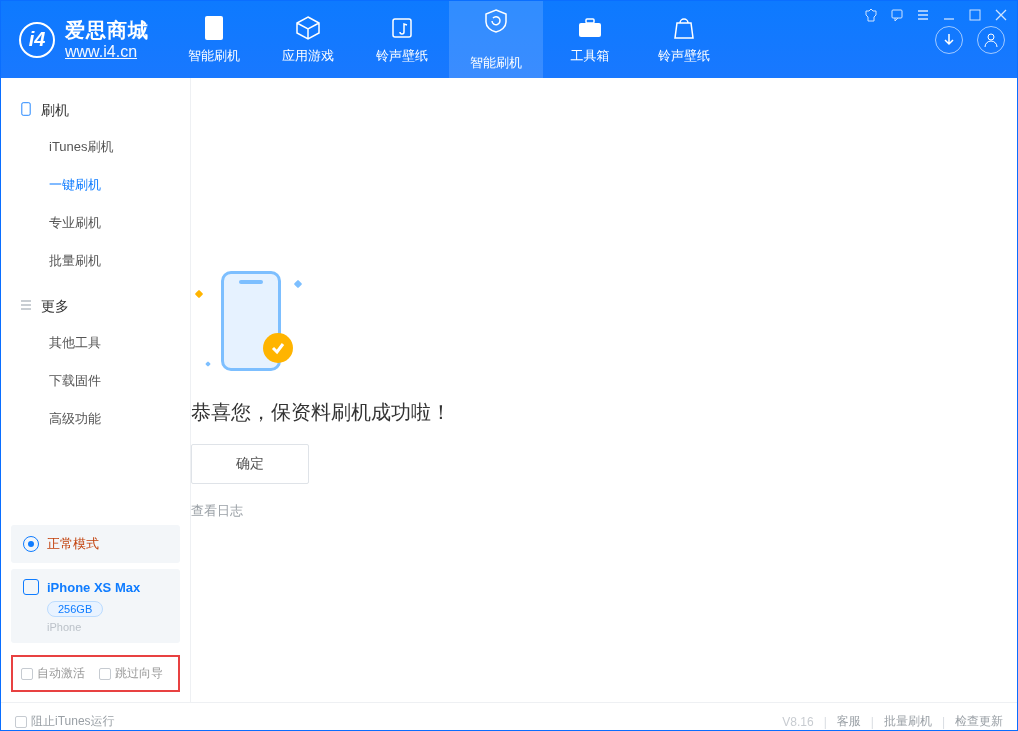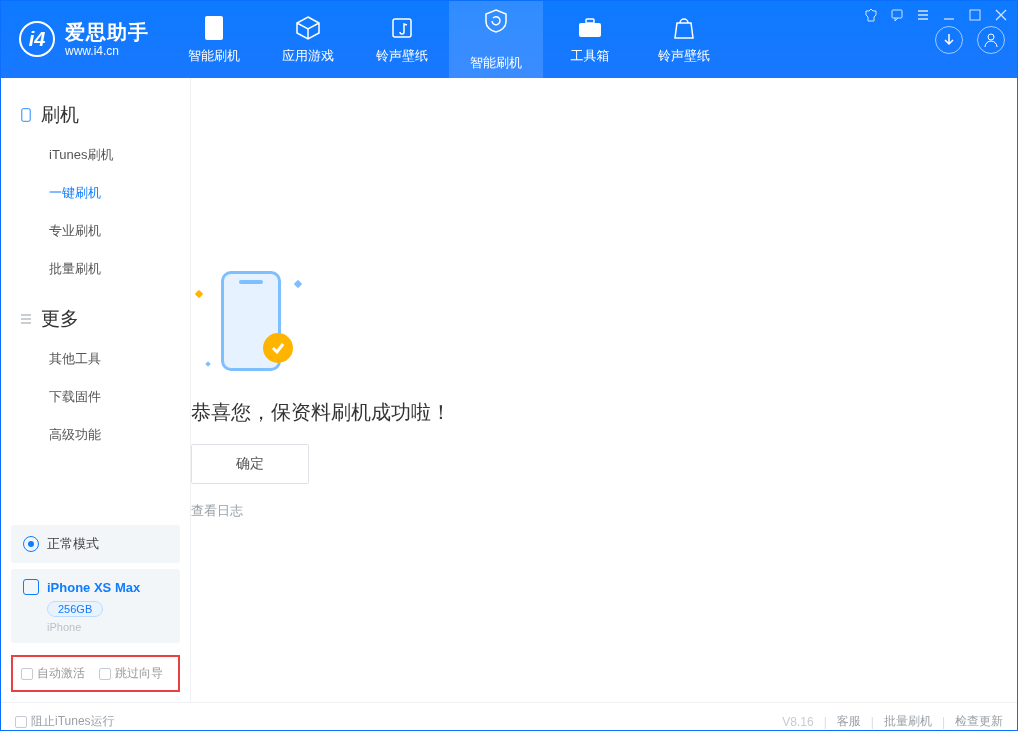--- a/index.html
+++ b/index.html
@@ -3,46 +3,46 @@
 <meta charset="utf-8">
 <style>
 * { margin: 0; padding: 0; box-sizing: border-box; font-family: "Microsoft YaHei", sans-serif; }
 body { background: #fff; width: 1018px; height: 731px; overflow: hidden; border: 1px solid #0a6eff; }
 
 .header { height: 77px; background: linear-gradient(to bottom, #0d7aff, #1978ff); display: flex; align-items: center; color: #fff; position: relative; }
 .logo { display: flex; align-items: center; padding: 0 18px; gap: 10px; }
 .logo-icon { width: 36px; height: 36px; border-radius: 50%; border: 2px solid #fff; display: flex; align-items: center; justify-content: center; font-weight: bold; font-size: 20px; font-style: italic; }
 .logo-text { display: flex; flex-direction: column; line-height: 1.2; }
 .logo-cn { font-size: 20px; font-weight: bold; letter-spacing: 1px; }
-.logo-url { font-size: 12px; opacity: .95; }
+.logo-url { font-size: 16px; opacity: .95; text-decoration: underline; }
 
 .nav { display: flex; height: 100%; }
 .nav-item { width: 94px; display: flex; flex-direction: column; align-items: center; justify-content: center; gap: 6px; font-size: 13px; cursor: pointer; }
 .nav-item.active { background: rgba(255,255,255,.15); gap: 20px; }
 .nav-icon { width: 26px; height: 26px; display: flex; align-items: center; justify-content: center; }
 .nav-icon svg { fill: #fff; }
 
 .header-right { position: absolute; right: 12px; top: 50%; transform: translateY(-50%); display: flex; align-items: center; gap: 14px; }
 .win-controls { position: absolute; right: 8px; top: 6px; display: flex; gap: 10px; align-items: center; }
 .win-controls span { color: #cfe4ff; font-size: 13px; cursor: pointer; display: inline-flex; align-items: center; justify-content: center; width: 16px; height: 16px; }
 .win-controls svg { stroke: #cfe4ff; fill: none; }
 .hr-circle { width: 28px; height: 28px; border: 1.5px solid rgba(255,255,255,.6); border-radius: 50%; display: flex; align-items: center; justify-content: center; cursor: pointer; }
 .hr-circle svg { stroke: #fff; fill: none; }
 
 .body { display: flex; height: calc(100% - 77px - 28px); }
 
 .sidebar { width: 190px; border-right: 1px solid #eef0f3; display: flex; flex-direction: column; padding-top: 16px; }
 .sb-group { margin-bottom: 10px; }
-.sb-head { display: flex; align-items: center; gap: 8px; padding: 8px 18px; font-size: 19px; color: #333; font-weight: 500; }
+.sb-head { display: flex; gap: 8px; padding: 8px 18px; font-size: 14px; color: #333; font-weight: 500; }
 .sb-head svg { width: 14px; height: 14px; }
 .sb-item { padding: 10px 18px 10px 48px; font-size: 13px; color: #555; cursor: pointer; }
 .sb-item.active { color: #0f7cff; }
 
 .flex-spacer { flex: 1; }
-.sb-status { margin: 6px 10px; background: #f3f6f9; border-radius: 3px; padding: 10px 12px; font-size: 13px; color: #404040; display: flex; align-items: center; gap: 8px; }
+.sb-status { margin: 6px 10px; background: #f3f6f9; border-radius: 3px; padding: 10px 12px; font-size: 13px; color: #c2410c; display: flex; align-items: center; gap: 8px; }
 .sb-status .dot { width: 16px; height: 16px; border-radius: 50%; border: 1.5px solid #0f7cff; display: flex; align-items: center; justify-content: center; }
 .sb-status .dot::after { content: ""; width: 6px; height: 6px; border-radius: 50%; background: #0f7cff; }
 
 .sb-device { margin: 0 10px; background: #f3f6f9; border-radius: 3px; padding: 10px 12px; }
 .sb-device .row1 { display: flex; align-items: center; gap: 8px; color: #0f7cff; font-weight: 600; font-size: 13px; }
 .sb-device .phone-ic { width: 16px; height: 16px; border: 1.5px solid #0f7cff; border-radius: 3px; }
 .sb-device .storage { display: inline-block; margin-top: 6px; margin-left: 24px; color: #0f7cff; font-size: 11px; border: 1px solid #bcdcff; border-radius: 10px; padding: 1px 10px; background: #e9f3ff; }
 .sb-device .type { margin-top: 4px; margin-left: 24px; color: #bcc2c9; font-size: 11px; }
 
 .sb-checks { margin: 12px 10px 10px; border: 2px solid #e84141; padding: 8px 8px; display: flex; gap: 14px; font-size: 12px; color: #999; }
@@ -71,21 +71,21 @@
 .footer-link { color: #9aa0a6; cursor: pointer; }
 .version { color: #c8ccd1; }
 </style>
 </head>
 <body>
 
 <div class="header">
   <div class="logo">
     <div class="logo-icon">i4</div>
     <div class="logo-text">
-      <span class="logo-cn">爱思助手</span>
+      <span class="logo-cn">爱思商城</span>
       <span class="logo-url">www.i4.cn</span>
     </div>
   </div>
   <div class="nav">
     <div class="nav-item">
       <span class="nav-icon">
           <svg width="20" height="26" viewBox="0 0 20 26">
             <rect x="1" y="1" width="18" height="24" rx="2" fill="#fff"></rect>
           </svg>
         </span>

